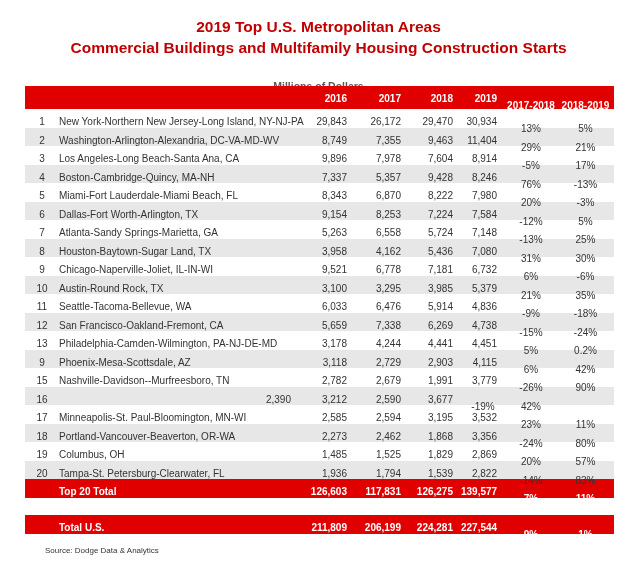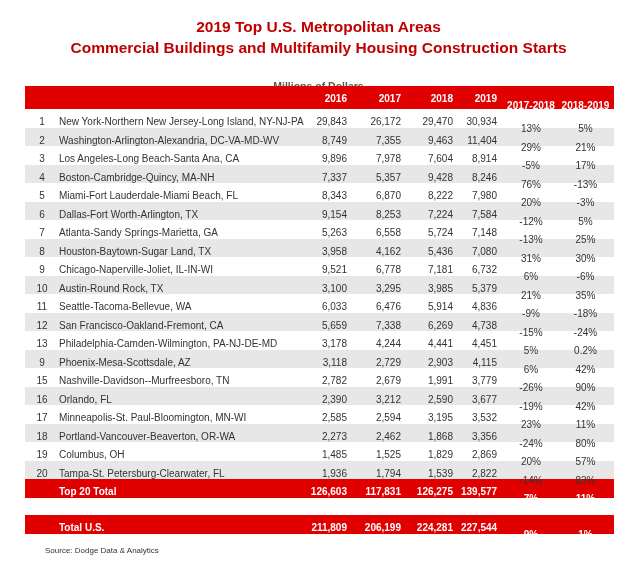--- a/index.html
+++ b/index.html
@@ -202,21 +202,20 @@
           <div class="cell c-name">Nashville-Davidson--Murfreesboro, TN</div>
           <div class="cell c-num">2,782</div>
           <div class="cell c-num">2,679</div>
           <div class="cell c-num">1,991</div>
           <div class="cell c-num">3,779</div>
           <div class="cell c-pct">-26%</div>
           <div class="cell c-pct">90%</div>
         </div>
         <div class="trow stripe">
           <div class="cell c-rank">16</div>
-          <div class="cell c-name">Orlando, FL</div>
           <div class="cell c-num">2,390</div>
           <div class="cell c-num">3,212</div>
           <div class="cell c-num">2,590</div>
           <div class="cell c-num">3,677</div>
           <div class="cell c-pct">-19%</div>
           <div class="cell c-pct">42%</div>
         </div>
         <div class="trow">
           <div class="cell c-rank">17</div>
           <div class="cell c-name">Minneapolis-St. Paul-Bloomington, MN-WI</div>

